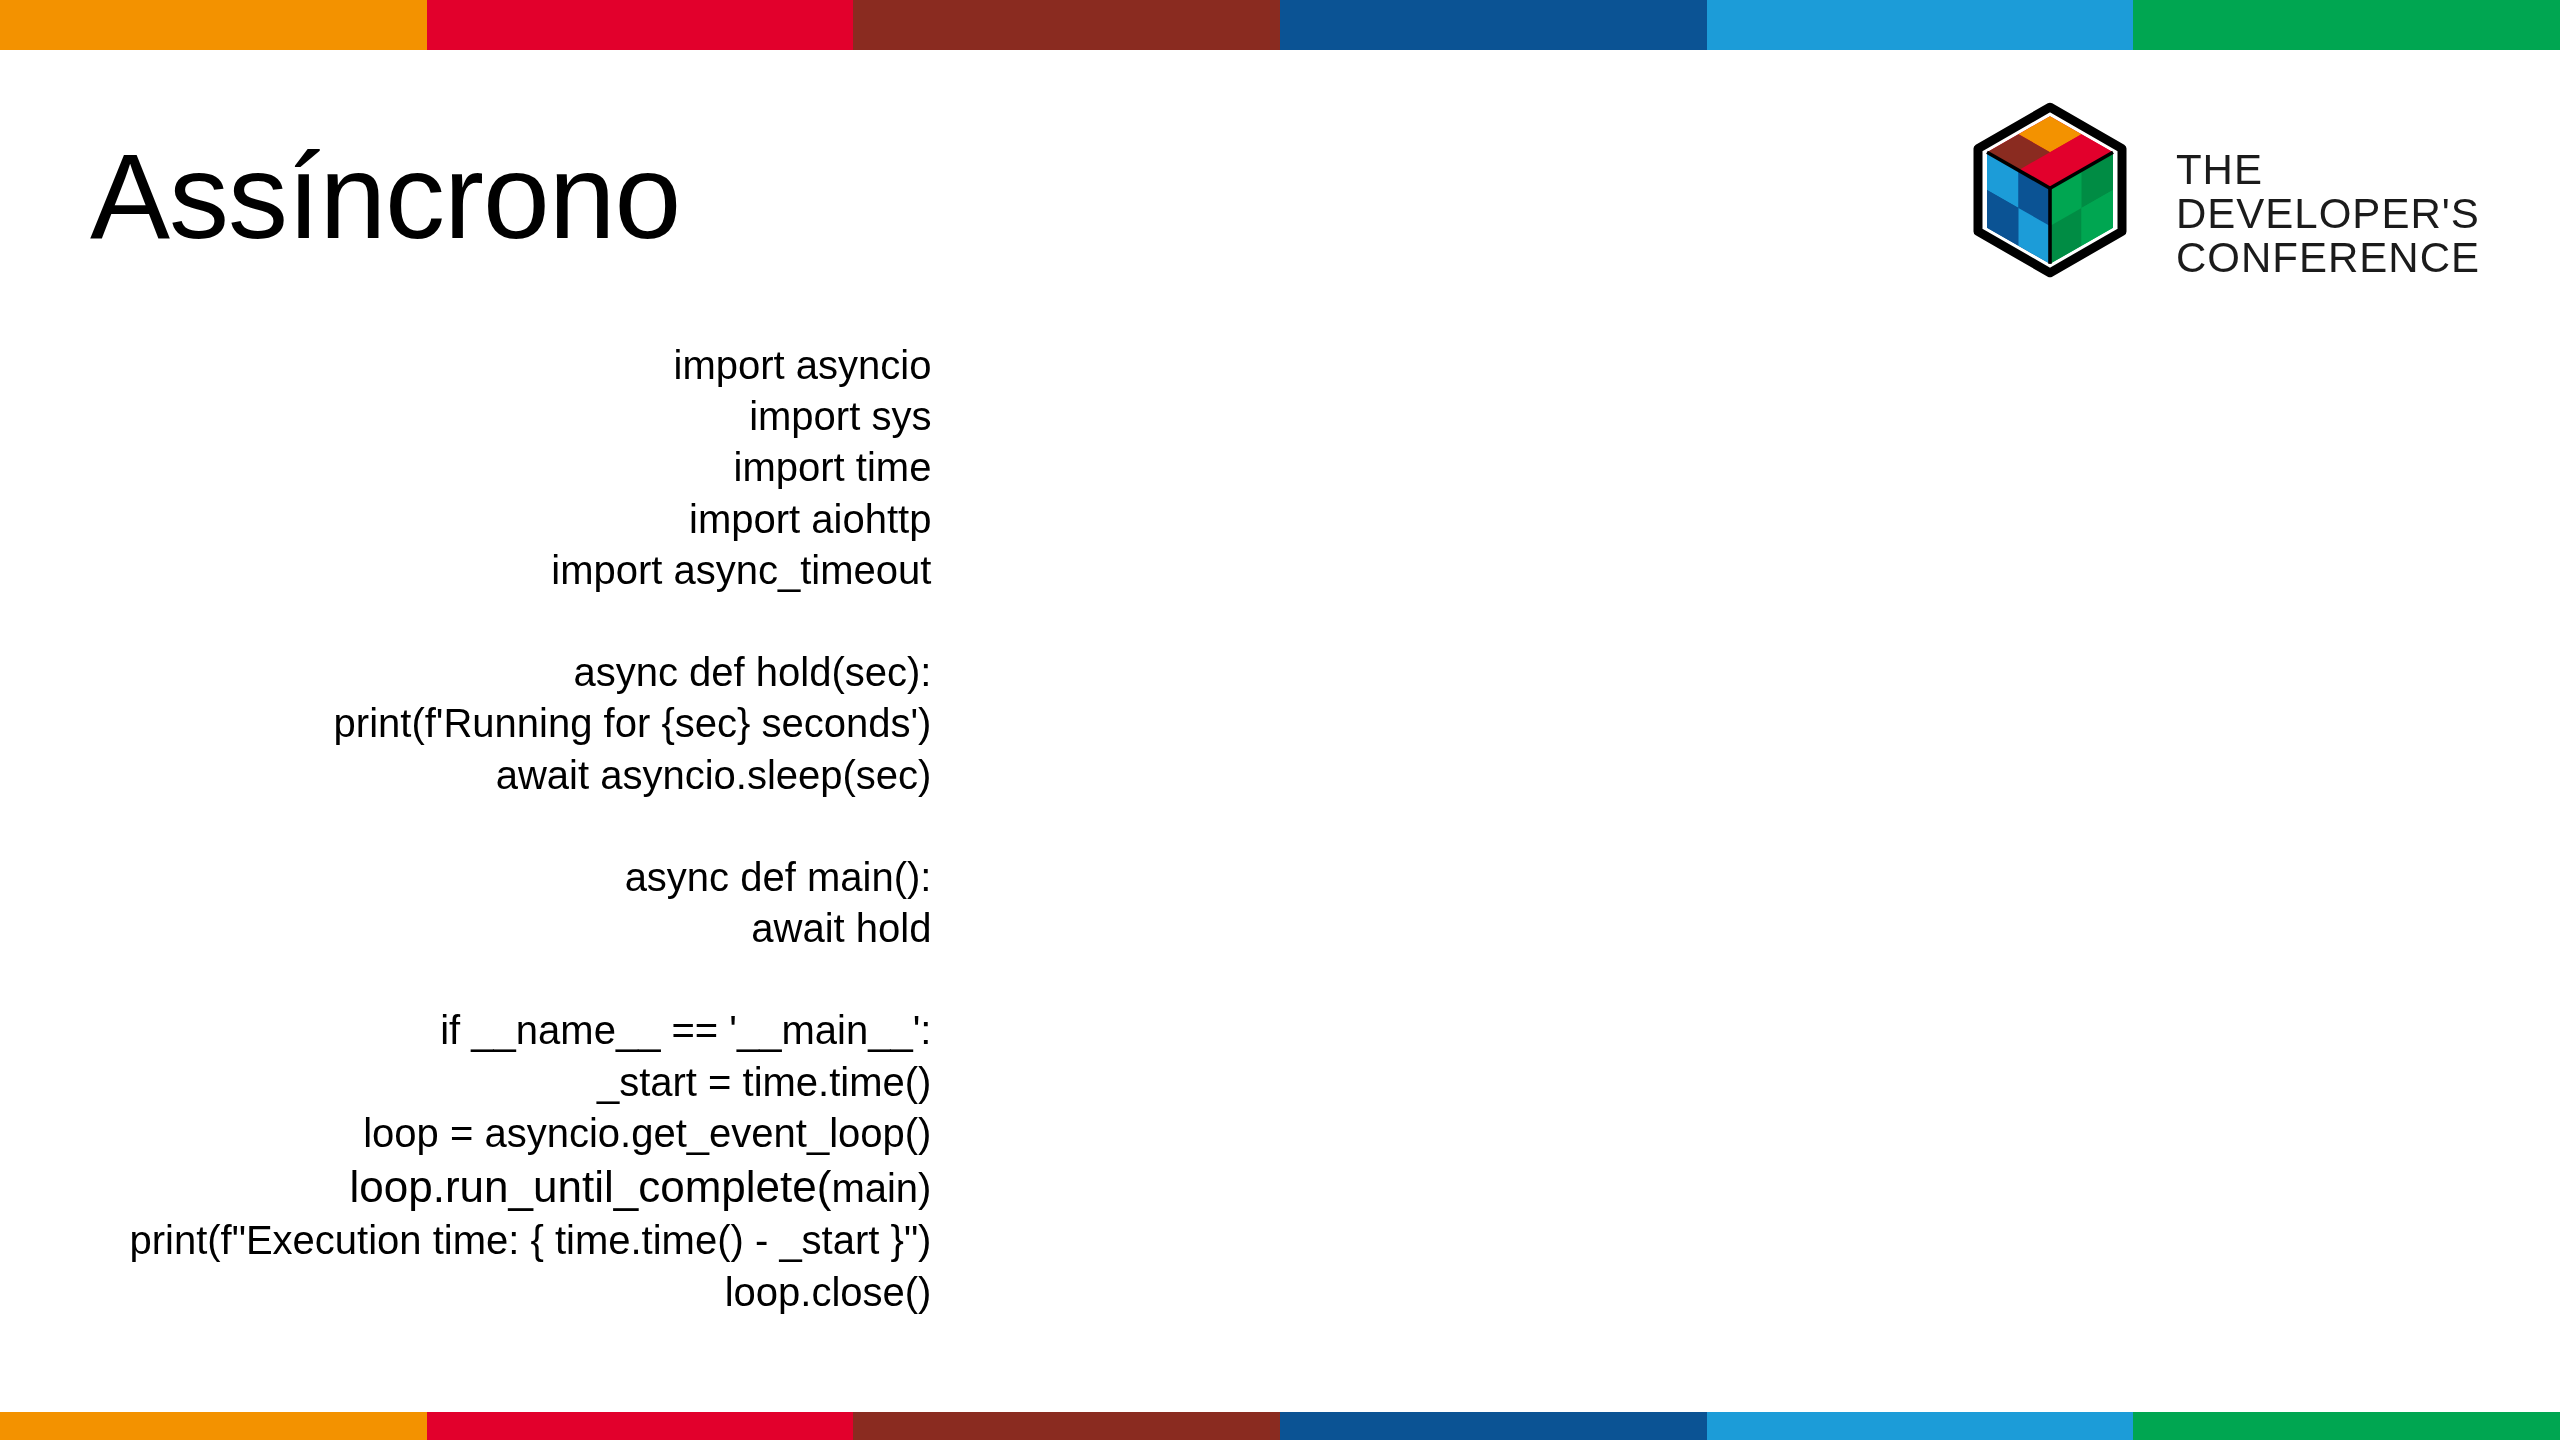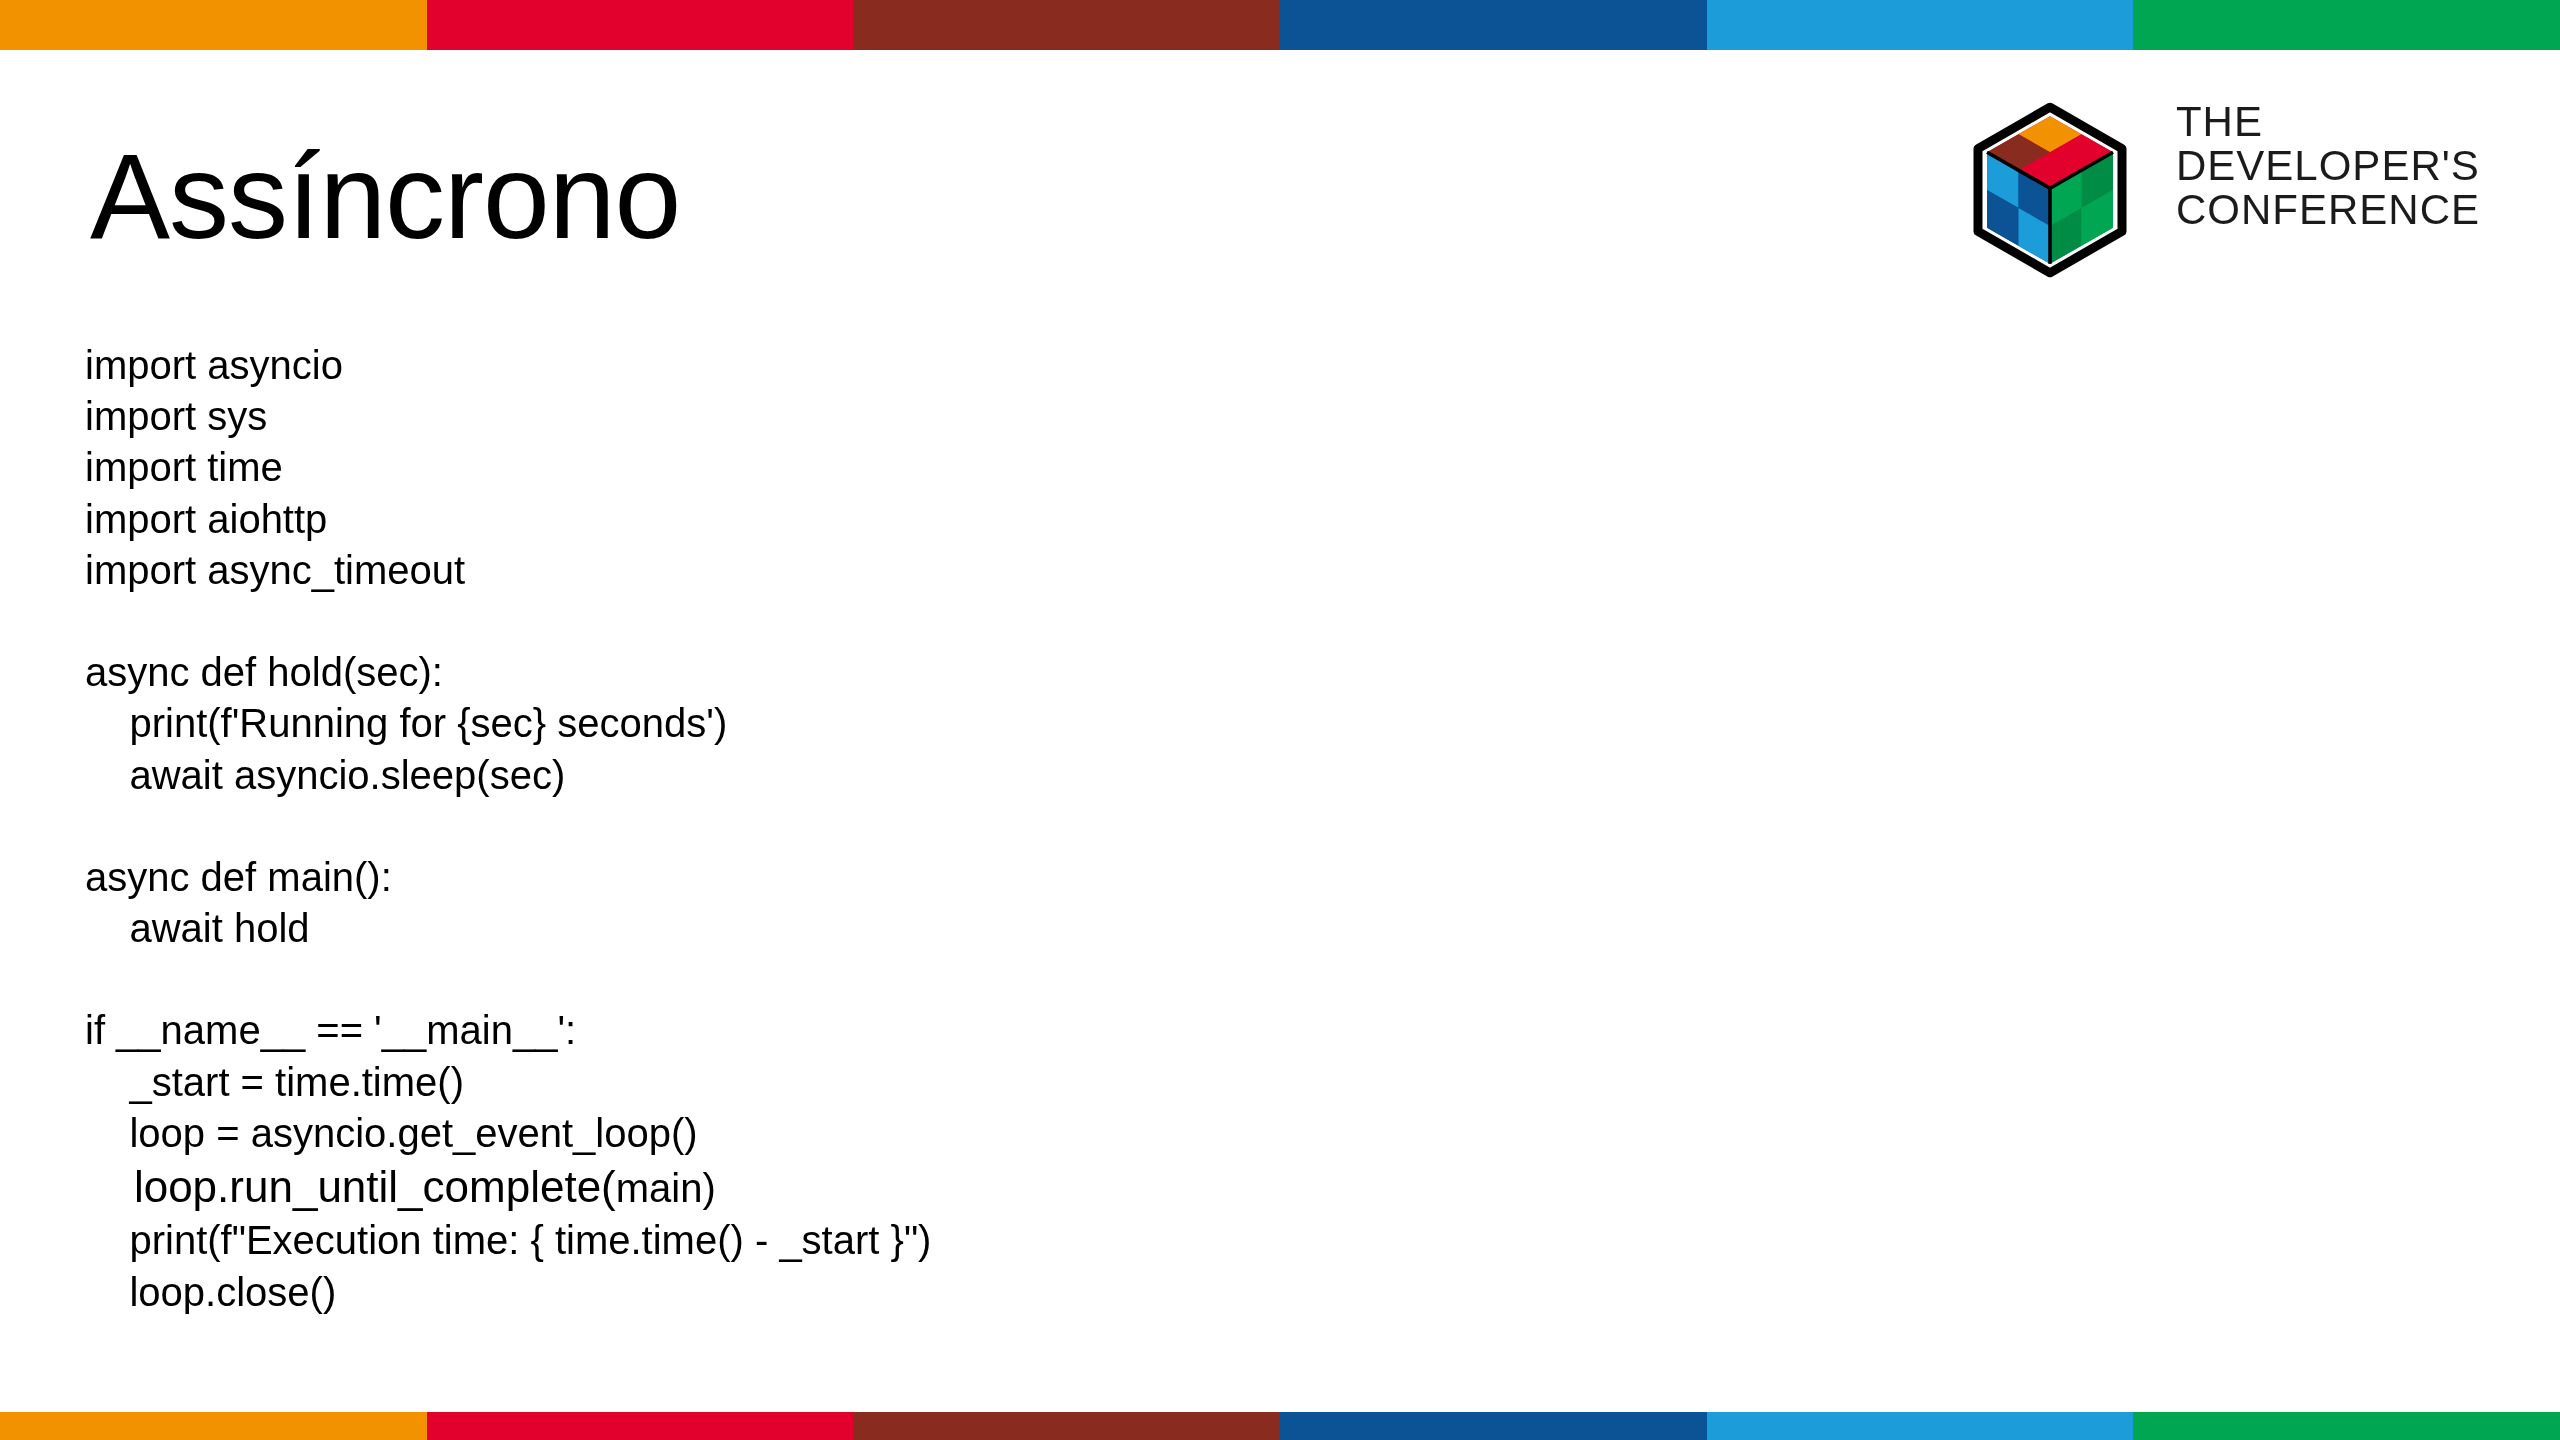--- a/index.html
+++ b/index.html
@@ -31,21 +31,21 @@
     color: #000;
     letter-spacing: -1px;
     margin-top: 32px;
   }
 
   .logo-wrap {
     position: absolute;
     right: 80px;
     top: 100px;
     display: flex;
-    align-items: flex-start;
+    align-items: flex-end;
     gap: 36px;
   }
   .logo-text {
     font-family: Arial, sans-serif;
     font-size: 42px;
     line-height: 1.05;
     font-weight: 500;
     letter-spacing: 1px;
     color: #1b1b1b;
   }
@@ -56,20 +56,21 @@
   .code {
     position: absolute;
     left: 85px;
     top: 340px;
     font-size: 40px;
     line-height: 1.28;
     color: #000;
     font-weight: 400;
     white-space: pre;
     font-family: "Helvetica Neue", Helvetica, Arial, sans-serif;
+    text-align: right;
   }
   .code .emph { font-size: 44px; }
 </style>
 </head>
 <body>
 
 <div class="slide">
 
   <div class="bar bar-top">
     <div class="seg c0"></div>

